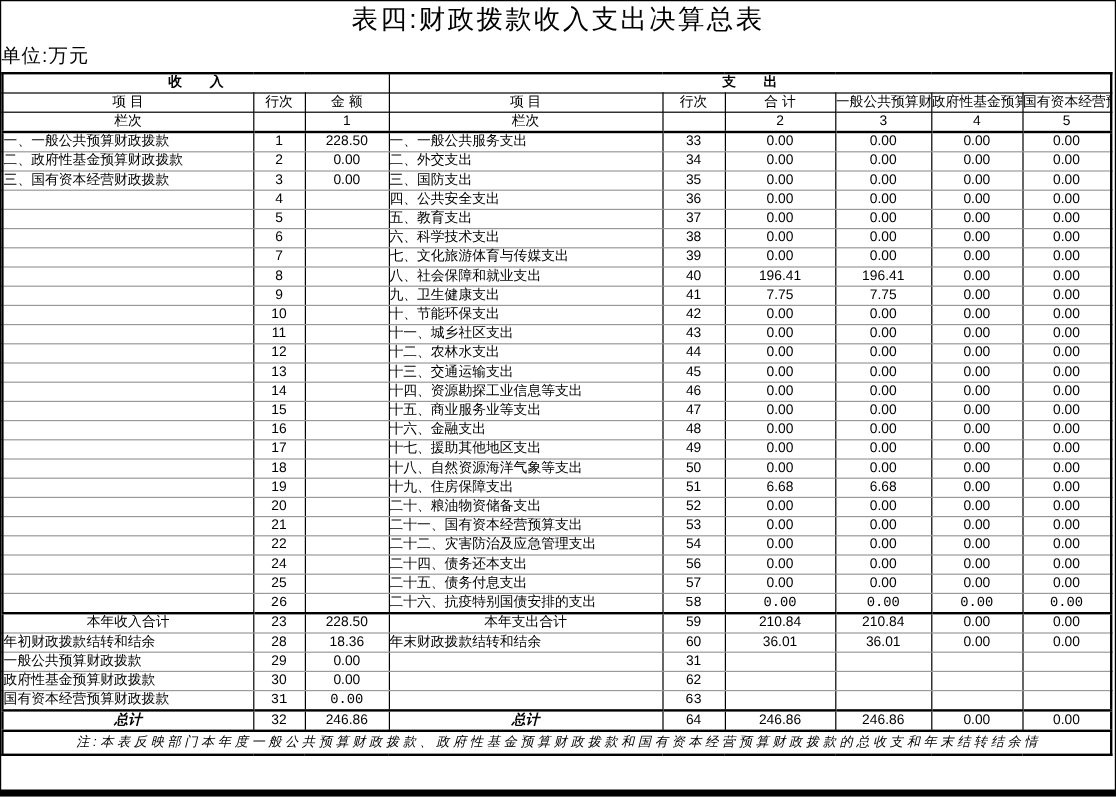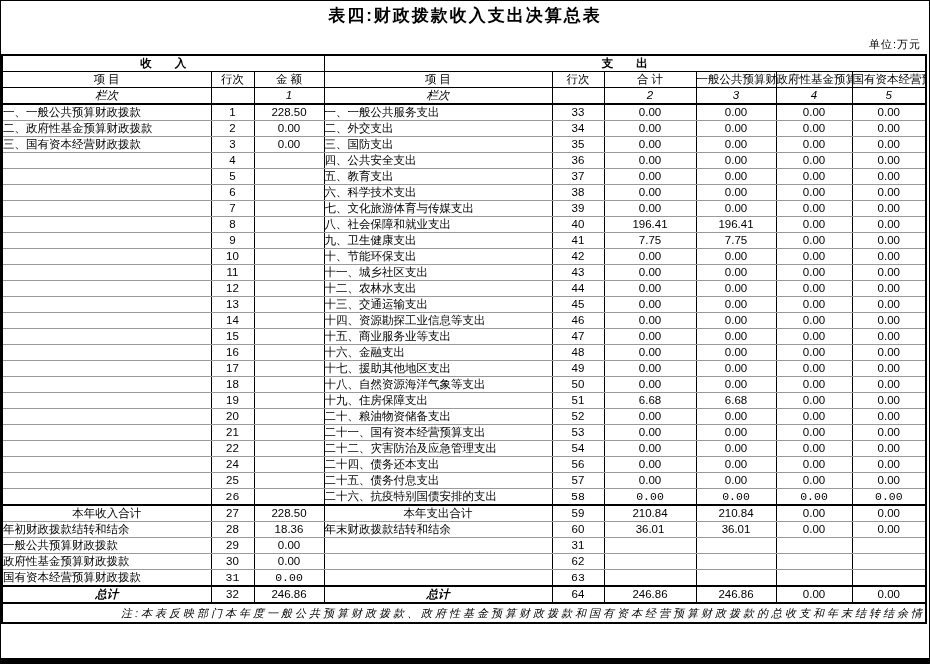--- a/index.html
+++ b/index.html
@@ -3,53 +3,53 @@
 <meta charset="utf-8">
 <style>
   html,body{margin:0;padding:0;background:#fff;}
   .page{
     width:930px;height:664px;box-sizing:border-box;background:#fff;
     border:1px solid #000;border-bottom:6px solid #000;
     font-family:"Liberation Sans","DejaVu Sans",sans-serif;color:#000;
     overflow:hidden;
   }
   .title{
-    margin-top:4px;text-align:center;font-size:17px;font-weight:bold;
+    margin-top:4px;text-align:center;font-size:22px;font-weight:normal;
     letter-spacing:2px;line-height:22px;
   }
   .unit{
-    text-align:right;font-size:11px;padding-right:8px;margin-top:10px;margin-bottom:2px;
+    text-align:left;font-size:16px;padding-right:8px;margin-top:10px;margin-bottom:2px;
     letter-spacing:1px;
   }
   table.grid{
     border-collapse:collapse;table-layout:fixed;width:840px;
     border:2px solid #000;
   }
   table.grid td{
     box-sizing:border-box;height:16px;line-height:15px;font-size:11.5px;
     padding:0;overflow:hidden;white-space:nowrap;
     border:1px solid #000;
   }
   
   tbody.data td{border-top:1px solid #9a9a9a;border-bottom:1px solid #9a9a9a;}
   thead td{text-align:center;}
   .sec-title{height:17px;font-weight:bold;}
   .colhead{height:41px;white-space:normal;line-height:13px;font-size:11px;padding:0 2px;text-align:center;}
   .smallhead{font-size:10.5px;}
-  .lanci{height:17px;font-style:italic;border-bottom:2px solid #000 !important;}
+  .lanci{height:17px;border-bottom:2px solid #000 !important;}
   td.itm{text-align:left;padding-left:3px;}
   td.num{text-align:center;}
   td.linecol{border-left:2px solid #000;border-right:2px solid #000;}
   td.sec-end{border-right:2px solid #000;}
   tr.thick-bottom td{border-bottom:2px solid #000;font-family:Liberation Mono, monospace;}
   td.total-label{text-align:center;font-weight:normal;}
   td.grand-label{text-align:center;font-weight:bold;font-style:italic;}
   td.indent{padding-left:28px;}
   tr.note-row td{
-    height:20px;text-align:right;font-style:italic;font-size:11px;
+    height:20px;text-align:center;font-style:italic;font-size:11px;
     letter-spacing:3px;padding-left:3px;border-top:2px solid #000;
     border-bottom:1px solid #000;
   }
 </style>
 </head>
 <body>
 
 <div class="page">
   <div class="title">表四:财政拨款收入支出决算总表</div>
   <div class="unit">单位:万元</div>
@@ -365,21 +365,21 @@
           <td class="num sec-end"></td>
           <td class="itm">二十六、抗疫特别国债安排的支出</td>
           <td class="num linecol">58</td>
           <td class="num">0.00</td>
           <td class="num">0.00</td>
           <td class="num">0.00</td>
           <td class="num">0.00</td>
         </tr>
         <tr>
           <td class="itm total-label">本年收入合计</td>
-          <td class="num linecol">27</td>
+          <td class="num linecol">23</td>
           <td class="num sec-end">228.50</td>
           <td class="itm total-label">本年支出合计</td>
           <td class="num linecol">59</td>
           <td class="num">210.84</td>
           <td class="num">210.84</td>
           <td class="num">0.00</td>
           <td class="num">0.00</td>
         </tr>
         <tr>
           <td class="itm">年初财政拨款结转和结余</td>

